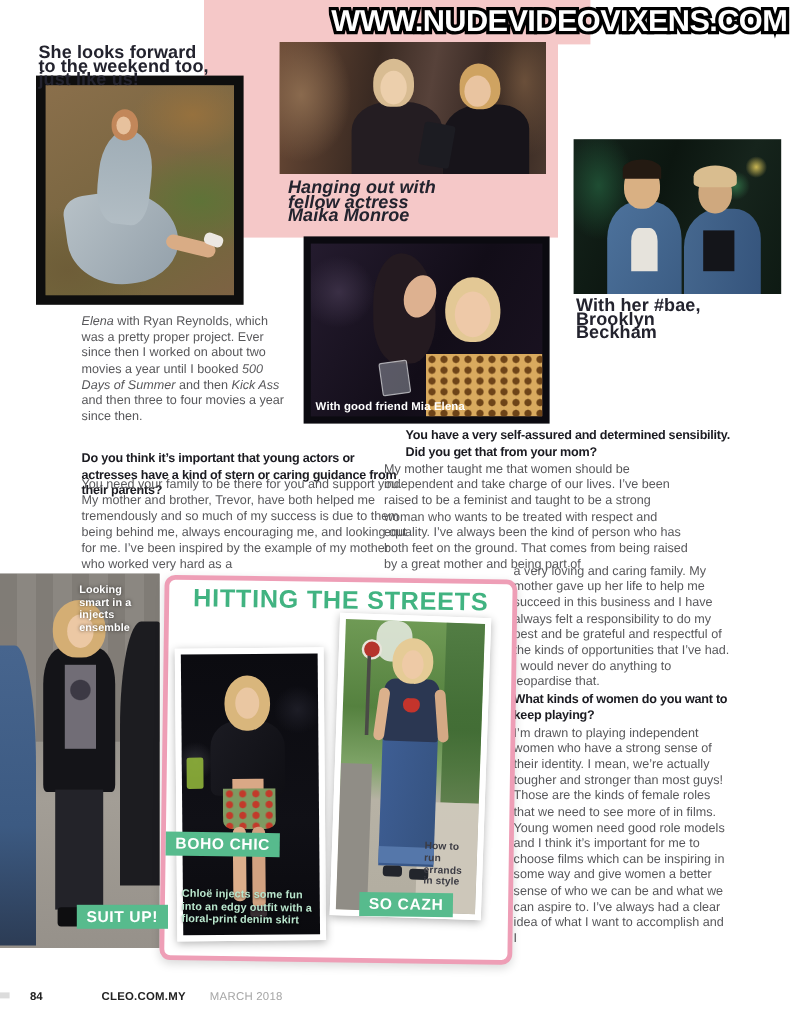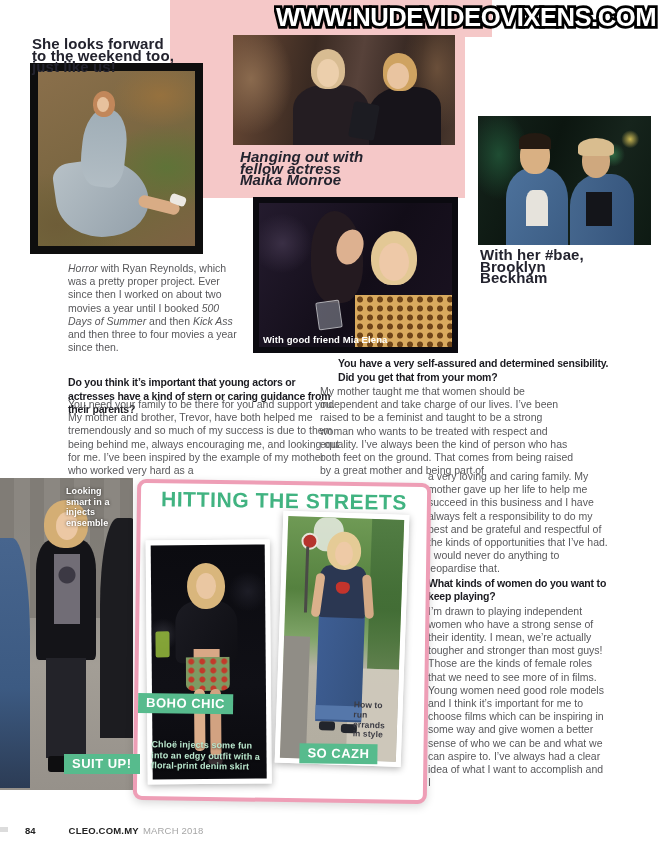--- a/index.html
+++ b/index.html
@@ -159,21 +159,21 @@
   .cz-logo{left:50px;top:64px;width:14px;height:12px;background:#c4342c;border-radius:40% 40% 55% 55%;}
   .cz-arm1{left:28px;top:56px;width:9px;height:44px;background:#dbb18c;border-radius:5px;transform:rotate(6deg);}
   .cz-arm2{left:78px;top:56px;width:9px;height:44px;background:#d4a985;border-radius:5px;transform:rotate(-6deg);}
   .cz-jeans{left:34px;top:98px;width:46px;height:106px;background:linear-gradient(100deg,#3e5e94,#35527f);}
   .cz-cuff{left:34px;top:188px;width:46px;height:14px;background:#5577aa;}
   .cz-shoe1{left:38px;top:204px;width:16px;height:9px;background:#22252c;border-radius:3px;}
   .cz-shoe2{left:60px;top:206px;width:16px;height:9px;background:#22252c;border-radius:3px;}
 
   
   .footer-tick{left:0;top:827px;width:8px;height:5px;background:#dcdcdc;}
-  .footer{left:25px;top:825px;font-size:9.5px;color:#222;display:flex;gap:0;}
+  .footer{left:25px;top:825px;font-size:9.5px;color:#222;display:flex;gap:16px;}
   .footer .pageno{font-weight:700;}
   .footer .site{font-weight:700;margin-left:33px;letter-spacing:.2px;}
   .footer .issue{color:#a6a6a6;margin-left:4px;letter-spacing:.2px;}
 </style>
 </head>
 <body>
 
 <div id="page">
 
   <div class="abs pink-main"></div>
@@ -223,21 +223,21 @@
       <div class="abs mia-hair1"></div>
       <div class="abs mia-face1"></div>
       <div class="abs mia-leo"></div>
       <div class="abs mia-head2"></div>
       <div class="abs mia-face2"></div>
       <div class="abs mia-glass"></div>
     </div>
     <div class="abs cap cap-mia">With good friend Mia Elena</div>
   </div>
 
-  <div class="abs body-txt col1-intro"><i>Horror</i><span> with Ryan Reynolds, which was a pretty proper project. Ever since then I worked on about two movies a year until I booked </span><i>500 Days of Summer</i><span> and then </span><i>Kick Ass</i><span> and then three to four movies a year since then.</span></div>
+  <div class="abs body-txt col1-intro"><i>Elena</i><span> with Ryan Reynolds, which was a pretty proper project. Ever since then I worked on about two movies a year until I booked </span><i>500 Days of Summer</i><span> and then </span><i>Kick Ass</i><span> and then three to four movies a year since then.</span></div>
   <div class="abs q-txt col1-q1">Do you think it’s important that young actors or actresses have a kind of stern or caring guidance from their parents?</div>
   <div class="abs body-txt col1-a1">You need your family to be there for you and support you. My mother and brother, Trevor, have both helped me tremendously and so much of my success is due to them being behind me, always encouraging me, and looking out for me. I’ve been inspired by the example of my mother who worked very hard as a</div>
 
   <div class="abs q-txt col2-q2">You have a very self-assured and determined sensibility.  Did you get that from your mom?</div>
   <div class="abs body-txt col2-a2">My mother taught me that women should be independent and take charge of our lives.  I’ve been raised to be a feminist and taught to be a strong woman who wants to be treated with respect and equality. I’ve always been the kind of person who has both feet on the ground. That comes from being raised by a great mother and being part of</div>
   <div class="abs col2-b">
     <div class="body-txt">a very loving and caring family. My mother gave up her life to help me succeed in this business and I have always felt a responsibility to do my best and be grateful and respectful of the kinds of opportunities that I’ve had. I would never do anything to jeopardise that.</div>
     <div class="q-txt">What kinds of women do you want to keep playing?</div>
     <div class="body-txt">I’m drawn to playing independent women who have a strong sense of their identity. I mean, we’re actually tougher and stronger than most guys! Those are the kinds of female roles that we need to see more of in films. Young women need good role models and I think it’s important for me to choose films which can be inspiring in some way and give women a better sense of who we can be and what we can aspire to. I’ve always had a clear idea of what I want to accomplish and I</div>
   </div>

